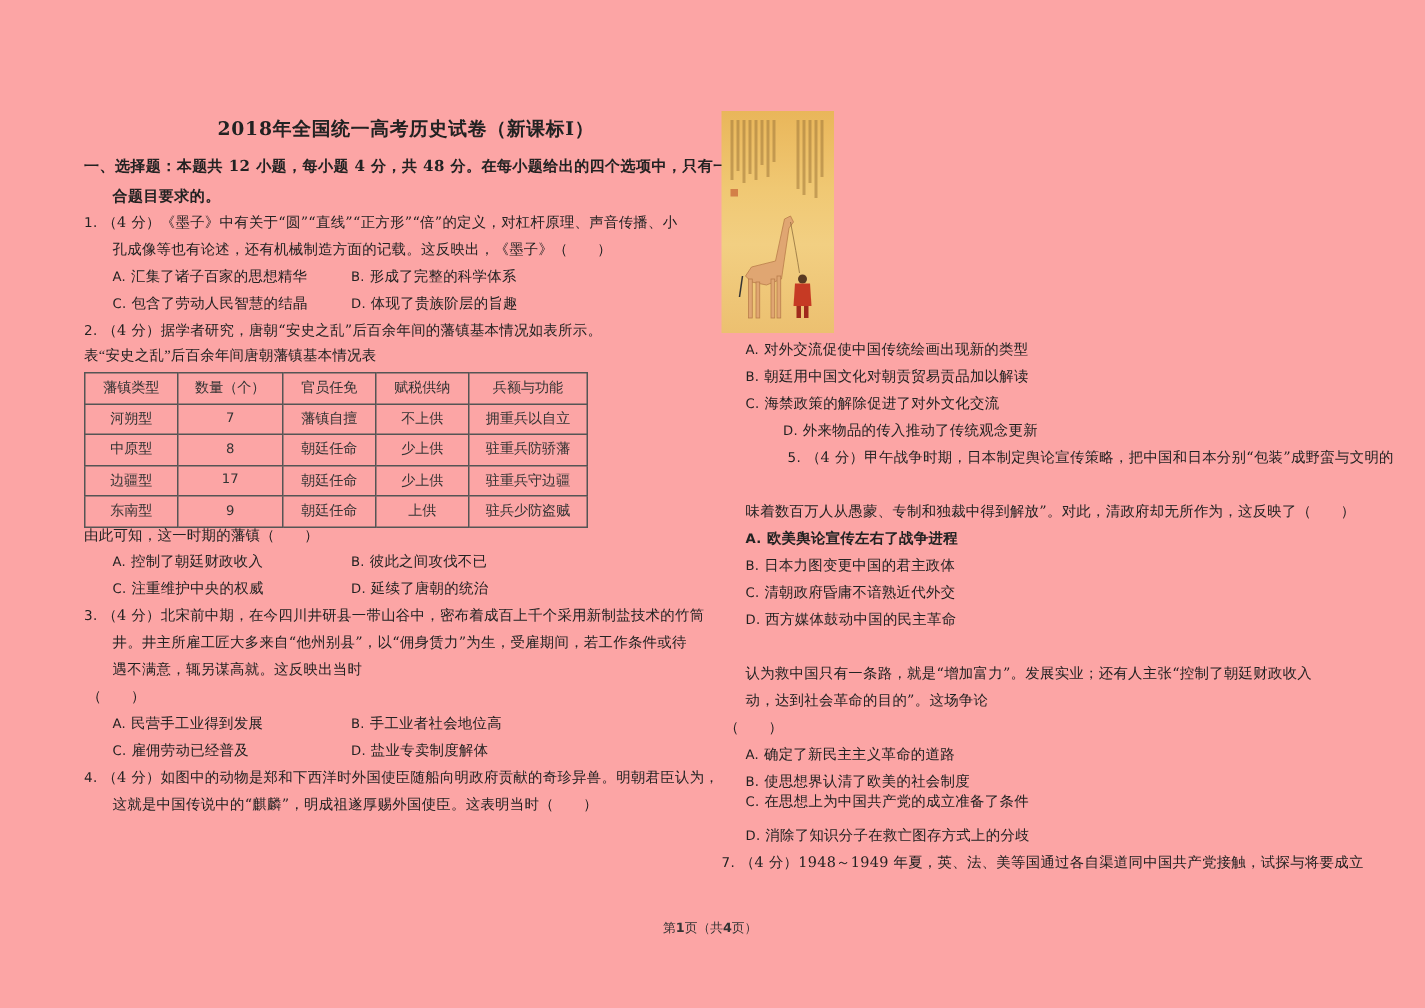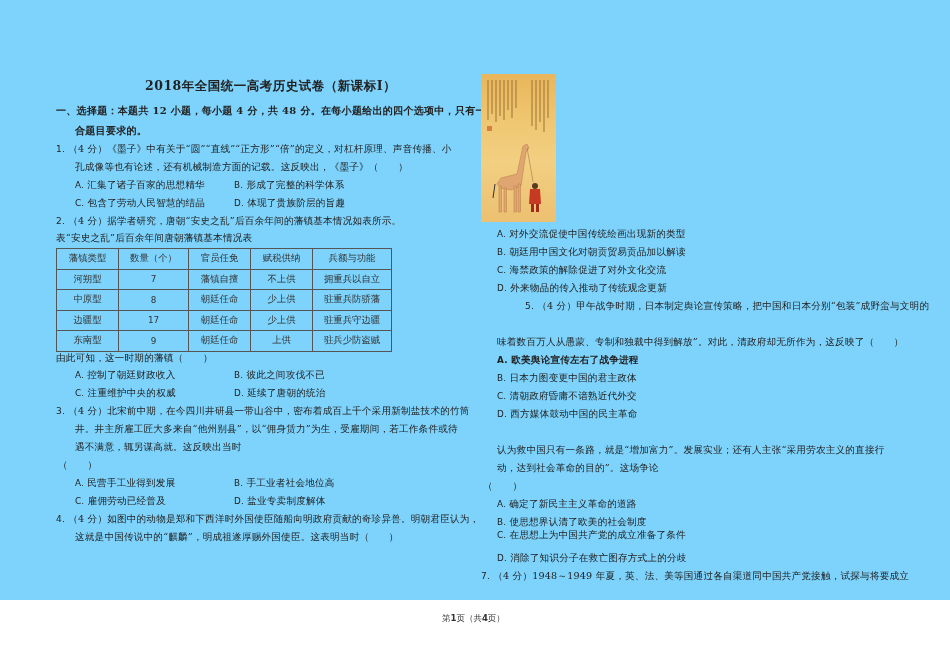--- a/index.html
+++ b/index.html
@@ -1,18 +1,18 @@
 <!DOCTYPE html>
 <html><head>
 <meta charset="utf-8">
 <style>
   html, body { margin:0; padding:0; background:#ffffff; }
   body { width:950px; height:672px; position:relative; overflow:hidden;
          font-family:"DejaVu Serif","Liberation Serif",serif; color:#222; }
-  .page { position:absolute; left:0; top:0; width:950px; height:600px; background:#7dd3fc; }
+  .page { position:absolute; left:0; top:0; width:950px; height:672px; background:#fca5a5; }
   .abs { position:absolute; white-space:nowrap; }
   .t { font-size:9.6px; line-height:12px; letter-spacing:0.2px; }
   .title { font-size:12.5px; font-weight:bold; letter-spacing:0.5px; }
   .sec { font-size:10px; font-weight:bold; letter-spacing:0.3px; }
   .opt-letter { font-family:"DejaVu Sans","Liberation Sans",sans-serif; font-size:8.8px; }
   .qnum { font-family:"DejaVu Sans","Liberation Sans",sans-serif; font-size:9px; }
   table.fz { position:absolute; left:56px; top:248px; border-collapse:collapse;
              font-size:9.4px; color:#333; }
   table.fz td { border:1px solid #555; height:19.5px; padding:0; text-align:center; }
   table.fz td.num { font-family:"DejaVu Sans","Liberation Sans",sans-serif; font-size:8.8px; }
@@ -39,21 +39,21 @@
   <div class="abs t" style="left:75px; top:161px;">孔成像等也有论述，还有机械制造方面的记载。这反映出，《墨子》（　　）</div>
   <div class="abs t" style="left:75px; top:179px;"><span class="opt-letter">A.</span> <span>汇集了诸子百家的思想精华</span></div>
   <div class="abs t" style="left:234px; top:179px;"><span class="opt-letter">B.</span> <span>形成了完整的科学体系</span></div>
   <div class="abs t" style="left:75px; top:197px;"><span class="opt-letter">C.</span> <span>包含了劳动人民智慧的结晶</span></div>
   <div class="abs t" style="left:234px; top:197px;"><span class="opt-letter">D.</span> <span>体现了贵族阶层的旨趣</span></div>
 
   <div class="abs t" style="left:56px; top:215px;">
     <span class="qnum">2.</span>
     <span>（4 分）据学者研究，唐朝“安史之乱”后百余年间的藩镇基本情况如表所示。</span>
   </div>
-  <div class="abs t" style="left:56px; top:232px;">表“安史之乱”后百余年间唐朝藩镇基本情况表</div>
+  <div class="abs t" style="left:56px; top:232px;font-family:Liberation Serif, serif;">表“安史之乱”后百余年间唐朝藩镇基本情况表</div>
 
   <table class="fz">
     <tbody>
         <tr>
       <td style="width:61px;">藩镇类型</td>
       <td style="width:69px;">数量（个）</td>
       <td style="width:61px;margin-left:12px;">官员任免</td>
       <td style="width:61px;">赋税供纳</td>
       <td style="width:78px;">兵额与功能</td>
     </tr>
@@ -148,33 +148,33 @@
         <path d="M49 115 L59 115 L60 130 L48 130 Z" fill="#c63a24"></path>
         <rect x="50" y="130" width="3" height="8" fill="#a02a1c"></rect>
         <rect x="55" y="130" width="3" height="8" fill="#a02a1c"></rect>
       </g>
     </svg>
   </div>
 
   <div class="abs t" style="left:497px; top:228px;"><span class="opt-letter">A.</span> <span>对外交流促使中国传统绘画出现新的类型</span></div>
   <div class="abs t" style="left:497px; top:246px;"><span class="opt-letter">B.</span> <span>朝廷用中国文化对朝贡贸易贡品加以解读</span></div>
   <div class="abs t" style="left:497px; top:264px;"><span class="opt-letter">C.</span> <span>海禁政策的解除促进了对外文化交流</span></div>
-  <div class="abs t" style="left:497px; top:282px;"><span class="opt-letter">D.</span> <span>外来物品的传入推动了传统观念更新</span></div>
+  <div class="abs t" style="left:522px; top:282px;"><span class="opt-letter">D.</span> <span>外来物品的传入推动了传统观念更新</span></div>
 
   <div class="abs t" style="left:481px; top:300px;margin-left:44px;">
     <span class="qnum">5.</span>
     <span>（4 分）甲午战争时期，日本制定舆论宣传策略，把中国和日本分别“包装”成野蛮与文明的</span>
   </div>
   <div class="abs t" style="left:497px; top:336px;">味着数百万人从愚蒙、专制和独裁中得到解放”。对此，清政府却无所作为，这反映了（　　）</div>
   <div class="abs t" style="left:497px; top:354px;font-weight:bold;"><span class="opt-letter">A.</span> <span>欧美舆论宣传左右了战争进程</span></div>
   <div class="abs t" style="left:497px; top:372px;"><span class="opt-letter">B.</span> <span>日本力图变更中国的君主政体</span></div>
   <div class="abs t" style="left:497px; top:390px;"><span class="opt-letter">C.</span> <span>清朝政府昏庸不谙熟近代外交</span></div>
   <div class="abs t" style="left:497px; top:408px;"><span class="opt-letter">D.</span> <span>西方媒体鼓动中国的民主革命</span></div>
 
-  <div class="abs t" style="left:497px; top:444px;">认为救中国只有一条路，就是“增加富力”。发展实业；还有人主张“采用劳农主义的直接行</div>
+  <div class="abs t" style="left:497px; top:444px;">认为救中国只有一条路，就是“增加富力”。发展实业；还有人主张“控制了朝廷财政收入</div>
   <div class="abs t" style="left:497px; top:462px;">动，达到社会革命的目的”。这场争论</div>
   <div class="abs t" style="left:483px; top:480px;">（　　）</div>
   <div class="abs t" style="left:497px; top:498px;"><span class="opt-letter">A.</span> <span>确定了新民主主义革命的道路</span></div>
   <div class="abs t" style="left:497px; top:516px;"><span class="opt-letter">B.</span> <span>使思想界认清了欧美的社会制度</span></div>
   <div class="abs t" style="left:497px; top:529px;"><span class="opt-letter">C.</span> <span>在思想上为中国共产党的成立准备了条件</span></div>
   <div class="abs t" style="left:497px; top:552px;"><span class="opt-letter">D.</span> <span>消除了知识分子在救亡图存方式上的分歧</span></div>
 
   <div class="abs t" style="left:481px; top:570px;">
     <span class="qnum">7.</span>
     <span>（4 分）1948～1949 年夏，英、法、美等国通过各自渠道同中国共产党接触，试探与将要成立</span>

